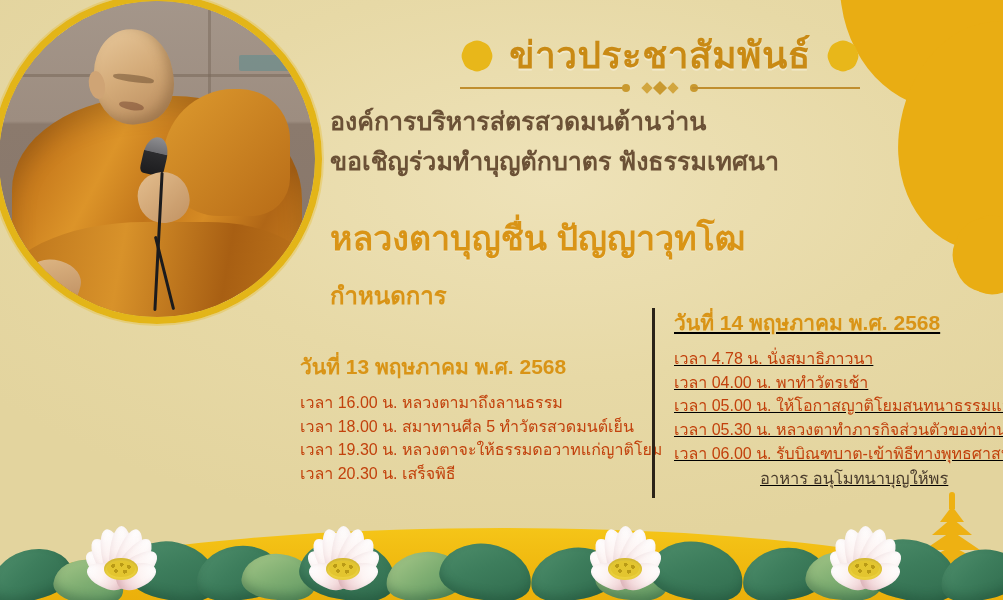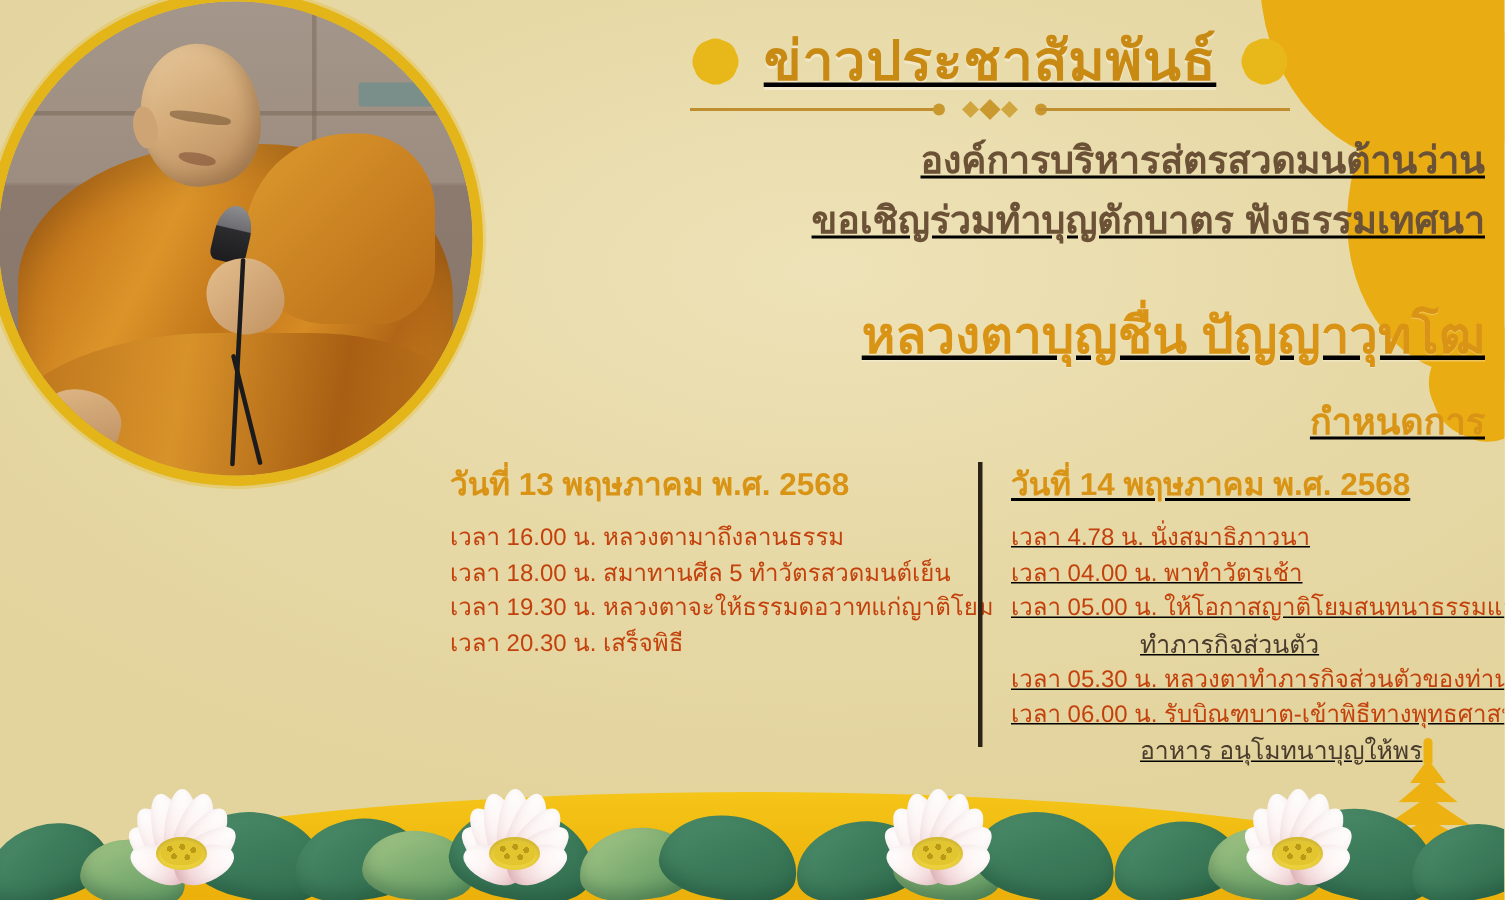--- a/index.html
+++ b/index.html
@@ -129,21 +129,21 @@
     position:absolute;left:50%;top:54%;width:3px;height:44%;
     background:#1b1b1d;border-radius:2px;
     transform:rotate(3deg);
   }
   .ph-cord2{
     position:absolute;left:52%;top:74%;width:3px;height:24%;
     background:#1b1b1d;border-radius:2px;transform:rotate(-14deg);
   }
   
   .header{
-    position:absolute;left:330px;top:19px;width:660px;text-align:right;text-decoration:underline;
+    position:absolute;left:330px;top:34px;width:660px;text-align:left;
   }
   .title-row{
     display:flex;align-items:center;justify-content:center;gap:18px;
   }
   .quatrefoil{
     width:28px;height:28px;position:relative;flex:none;
   }
   .quatrefoil i{
     position:absolute;inset:0;background:#e8b71a;border-radius:38%;
     display:block;
@@ -195,21 +195,21 @@
   }
   .schedule-head{
     font-size:24px;font-weight:bold;color:#d99416;margin-top:11px;
   }
   
   .schedule{
     position:absolute;left:300px;top:306px;width:700px;
     display:flex;align-items:flex-start;
   }
   .col{box-sizing:border-box;}
-  .col-left{width:352px;}
+  .col-left{width:352px;margin-top:44px;}
   .col-right{width:348px;padding-left:22px;text-decoration:underline;}
   .vdivider{
     position:absolute;left:352px;top:2px;width:3px;height:190px;
     background:#2b2318;
   }
   .day-head{
     font-size:21px;font-weight:bold;color:#d99416;margin-bottom:9px;
     white-space:nowrap;
   }
   .sched-item{
@@ -353,21 +353,20 @@
       <div class="sched-item">เวลา 20.30 น. เสร็จพิธี</div>
     </div>
 
     <div class="vdivider"></div>
 
     <div class="col col-right">
       <div class="day-head">วันที่ 14 พฤษภาคม พ.ศ. 2568</div>
       <div class="sched-item">เวลา 4.78 น. นั่งสมาธิภาวนา</div>
       <div class="sched-item">เวลา 04.00 น. พาทำวัตรเช้า</div>
       <div class="sched-item">เวลา 05.00 น. ให้โอกาสญาติโยมสนทนาธรรมและ</div>
-      <div class="sched-cont">ทำภารกิจส่วนตัว</div>
       <div class="sched-item">เวลา 05.30 น. หลวงตาทำภารกิจส่วนตัวของท่าน</div>
       <div class="sched-item">เวลา 06.00 น. รับบิณฑบาต-เข้าพิธีทางพุทธศาสนา</div>
       <div class="sched-cont">อาหาร อนุโมทนาบุญให้พร</div>
     </div>
   </div>
 
   <div class="bottom">
     <div class="band2"></div>
     <div class="band"></div>
 

